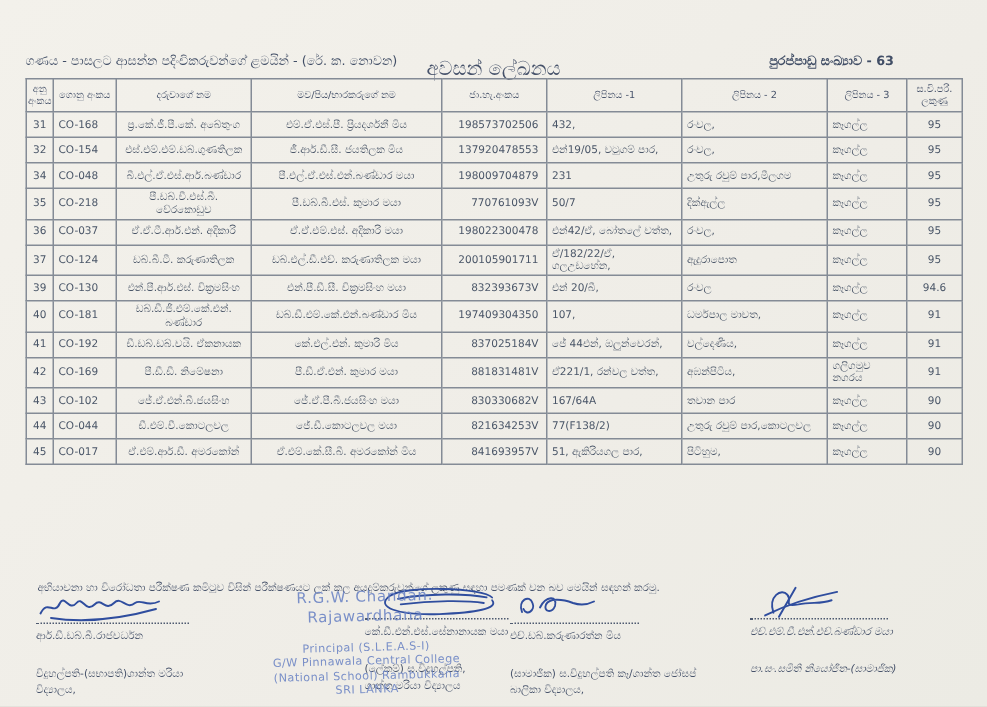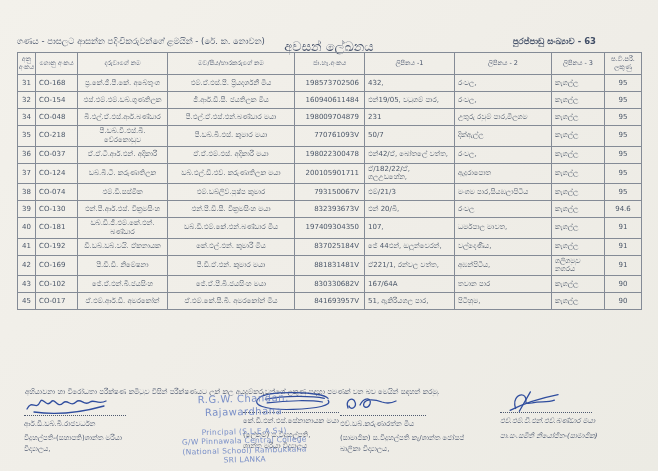--- a/index.html
+++ b/index.html
@@ -34,21 +34,21 @@
   .c-addr { text-align: left; }
   .c-marks{ text-align: center; }
   .th-serial { font-size: 5.5px; padding: 0 !important; }
 
   .footer-note { position: absolute; top: 388px; left: 25px; right: 14px;
     font-size: 7px; color: #46526a; }
 
   .sig-block { position: absolute; font-size: 7px; color: #46526a; }
   .sig-art { display: block; height: 24px; margin-bottom: -2px; }
   .sig-line { border-bottom: 1.2px dotted #4e5a70; margin-bottom: 4px; }
-  .sig-name { margin-bottom: 5px; white-space: nowrap; }
+  .sig-name { margin-bottom: 16px; white-space: nowrap; }
   .sig-title { line-height: 1.55; }
   .b1 { left: 24px;  top: 393px; width: 160px; }
   .b2 { left: 243px; top: 390px; width: 150px; }
   .b3 { left: 340px; top: 393px; width: 165px; }
   .b4 { left: 500px; top: 390px; width: 150px; font-style: italic; }
   .b1 .sig-line { width: 102px; } .b2 .sig-line { width: 96px; }
   .b3 .sig-line { width: 86px; }  .b4 .sig-line { width: 92px; }
   .b4 .sig-title { margin-top: 6px; }
 
   .stamp {
@@ -107,21 +107,21 @@
           <td class="c-addr">432,</td>
           <td class="c-addr">රංවල,</td>
           <td class="c-addr">කෑගල්ල</td>
           <td class="c-marks">95</td>
         </tr>
         <tr>
           <td class="c-no">32</td>
           <td class="c-file">CO-154</td>
           <td class="c-name">එස්.එම්.එම්.ඩබ්.ගුණතිලක</td>
           <td class="c-name">ජී.ආර්.ඩී.සී. ජයතිලක මිය</td>
-          <td class="c-nic">160940611484</td>
+          <td class="c-nic">137920478553</td>
           <td class="c-addr">එන්19/05, වටුගම් පාර,</td>
           <td class="c-addr">රංවල,</td>
           <td class="c-addr">කෑගල්ල</td>
           <td class="c-marks">95</td>
         </tr>
         <tr>
           <td class="c-no">34</td>
           <td class="c-file">CO-048</td>
           <td class="c-name">බී.එල්.ඒ.එස්.ආර්.බණ්ඩාර</td>
           <td class="c-name">පී.එල්.ඒ.එස්.එන්.බණ්ඩාර මයා</td>
@@ -154,31 +154,20 @@
           <td class="c-marks">95</td>
         </tr>
         <tr>
           <td class="c-no">37</td>
           <td class="c-file">CO-124</td>
           <td class="c-name">ඩබ්.බී.ටී. කරුණාතිලක</td>
           <td class="c-name">ඩබ්.එල්.ඩී.එච්. කරුණාතිලක මයා</td>
           <td class="c-nic">200105901711</td>
           <td class="c-addr">ඒ/182/22/ඒ, ගලඋඩහේන,</td>
           <td class="c-addr">ඇදුරාපොත</td>
-          <td class="c-addr">කෑගල්ල</td>
-          <td class="c-marks">95</td>
-        </tr>
-        <tr>
-          <td class="c-no">38</td>
-          <td class="c-file">CO-074</td>
-          <td class="c-name">එම්.ඩී.සස්මික</td>
-          <td class="c-name">එම්.ඩබ්ලිව්.පුෂ්ප කුමාර</td>
-          <td class="c-nic">793150067V</td>
-          <td class="c-addr">එම්/21/3</td>
-          <td class="c-addr">මංගම පාර,සියඹලාපිටිය</td>
           <td class="c-addr">කෑගල්ල</td>
           <td class="c-marks">95</td>
         </tr>
         <tr>
           <td class="c-no">39</td>
           <td class="c-file">CO-130</td>
           <td class="c-name">එන්.පී.ආර්.එස්. වික්‍රමසිංහ</td>
           <td class="c-name">එන්.පී.ඩී.සී. වික්‍රමසිංහ මයා</td>
           <td class="c-nic">832393673V</td>
           <td class="c-addr">එන් 20/බී,</td>
@@ -220,20 +209,31 @@
           <td class="c-marks">91</td>
         </tr>
         <tr>
           <td class="c-no">43</td>
           <td class="c-file">CO-102</td>
           <td class="c-name">ජේ.ඒ.එන්.බී.ජයසිංහ</td>
           <td class="c-name">ජේ.ඒ.පී.බී.ජයසිංහ මයා</td>
           <td class="c-nic">830330682V</td>
           <td class="c-addr">167/64A</td>
           <td class="c-addr">තවාන පාර</td>
+          <td class="c-addr">කෑගල්ල</td>
+          <td class="c-marks">90</td>
+        </tr>
+        <tr>
+          <td class="c-no">44</td>
+          <td class="c-file">CO-044</td>
+          <td class="c-name">ඩී.එම්.වී.කොටලවල</td>
+          <td class="c-name">ජේ.ඩී.කොටලවල මයා</td>
+          <td class="c-nic">821634253V</td>
+          <td class="c-addr">77(F138/2)</td>
+          <td class="c-addr">උතුරු රවුම් පාර,කොටලවල</td>
           <td class="c-addr">කෑගල්ල</td>
           <td class="c-marks">90</td>
         </tr>
         <tr>
           <td class="c-no">45</td>
           <td class="c-file">CO-017</td>
           <td class="c-name">ඒ.එම්.ආර්.ඩී. අමරකෝන්</td>
           <td class="c-name">ඒ.එම්.කේ.සී.බී. අමරකෝන් මිය</td>
           <td class="c-nic">841693957V</td>
           <td class="c-addr">51, ඇකිරියගල පාර,</td>

